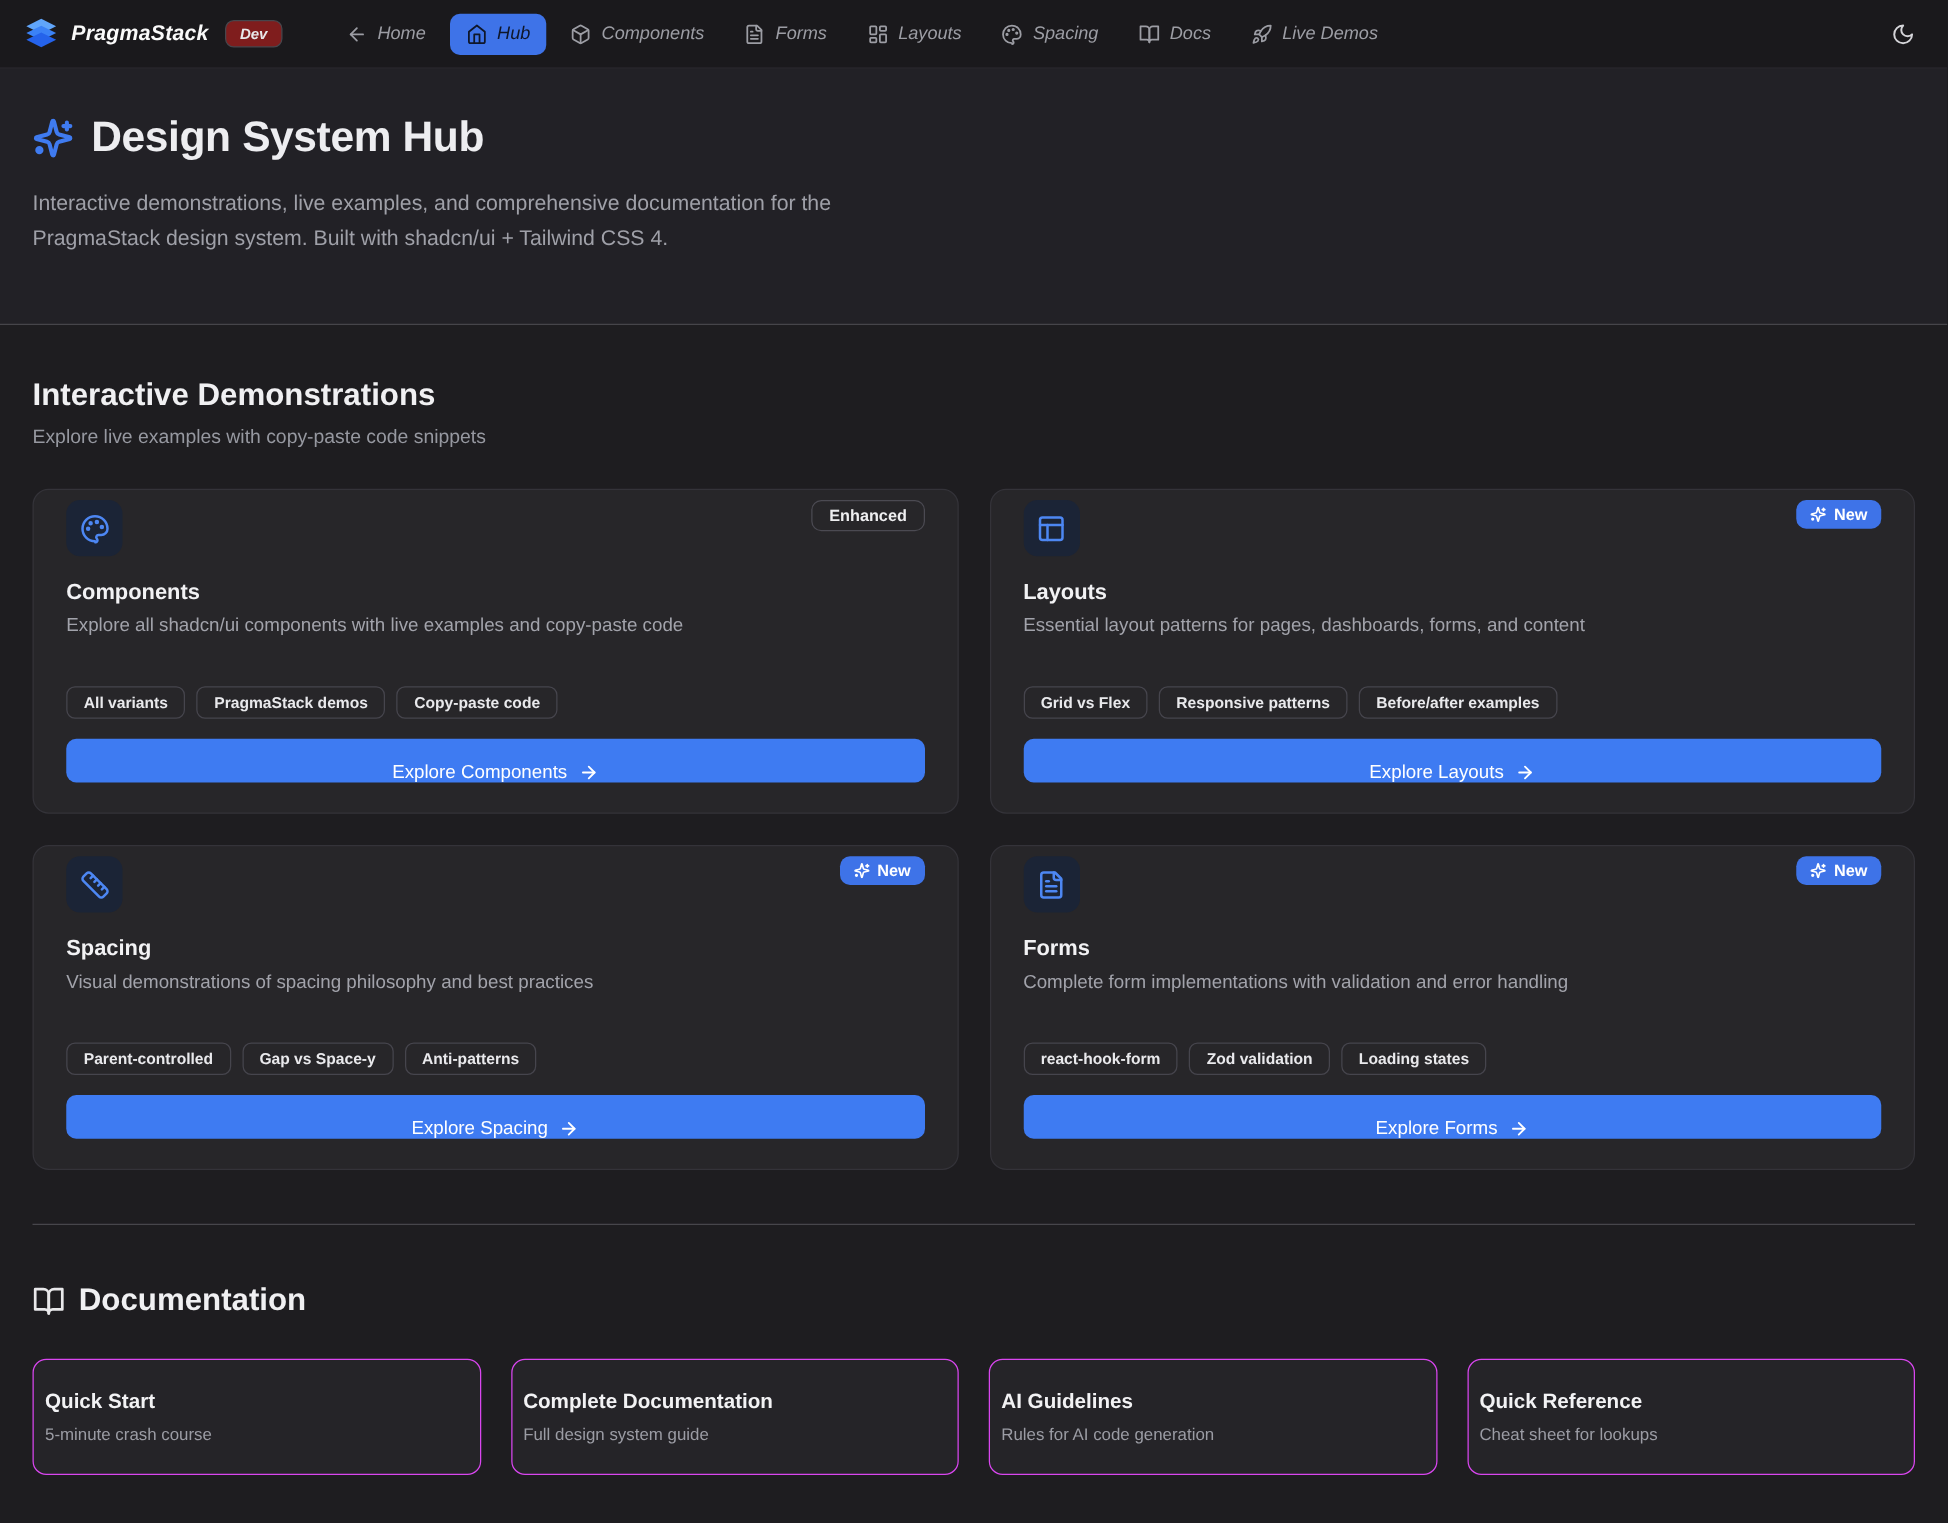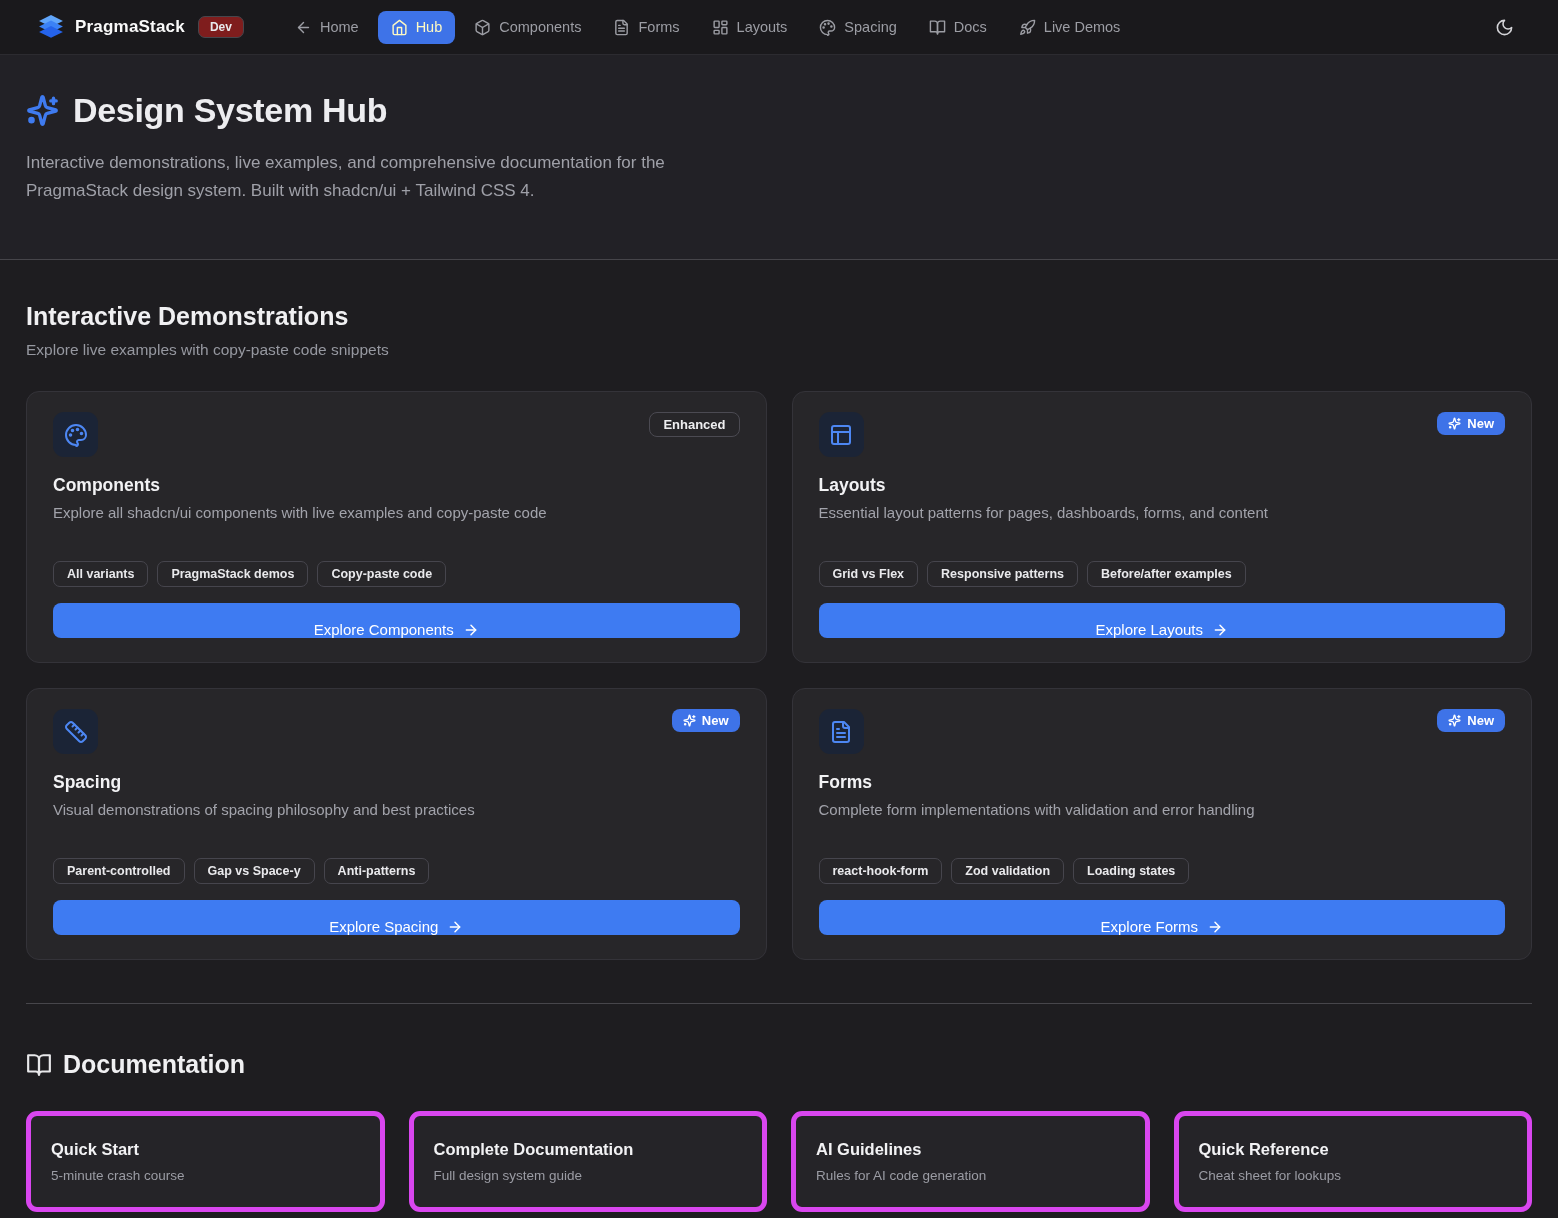--- a/index.html
+++ b/index.html
@@ -7,55 +7,55 @@
   body {
     background:#1e1d20;
     font-family:"Liberation Sans", sans-serif;
     color:#ececee;
   }
   svg.icon { fill:none; stroke:currentColor; stroke-width:2; stroke-linecap:round; stroke-linejoin:round; display:block; }
 
   
   .navbar {
     height:55px; background:#1a191c; border-bottom:1px solid #2c2b30;
-    display:flex; align-items:center; padding:0 38px;
+    display:flex; align-items:center; padding:0 20px;font-style:italic;
   }
   .brand { display:flex; align-items:center; gap:11px; cursor:pointer; }
   .brand-name { font-size:17px; font-weight:700; color:#fafafa; letter-spacing:.2px; }
   .dev-badge {
     font-size:12px; font-weight:700; color:#e8e8ea; background:#7f1d1d;
     border:1px solid #47464c; border-radius:7px; padding:3px 11px; margin-left:2px;
   }
   .nav { display:flex; align-items:center; gap:6px; margin-left:38px; }
   .nav-item {
     display:flex; align-items:center; gap:8px; padding:8px 13px; border-radius:8px;
     font-size:14.5px; font-weight:500; color:#9c9da4; cursor:pointer; white-space:nowrap;
   }
   .nav-item svg { width:17px; height:17px; }
-  .nav-item.active { background:#3e73e8; color:#fef9c3; }
+  .nav-item.active { background:#3e73e8; color:#0f172a; }
   .theme-toggle { margin-left:auto; color:#d4d4d8; cursor:pointer; padding:6px; border-radius:8px; }
   .theme-toggle svg { width:19px; height:19px; }
 
   
   .hero { background:#222126; border-bottom:1px solid #46454a; padding:36px 26px 54px; }
   .hero-title { display:flex; align-items:center; gap:14px; }
   .hero-title svg { width:33px; height:33px; color:#3f7bf0; stroke-width:2.4; }
   .hero-title h1 { font-size:34px; font-weight:700; color:#ededf0; letter-spacing:-.3px; }
   .hero-sub { margin-top:19px; font-size:17px; line-height:28px; color:#9fa0a8; max-width:745px; }
 
   
   .main { padding:0 26px; }
   .section-head h2 { font-size:25px; font-weight:700; color:#f0f0f2; display:flex; align-items:center; gap:11px; }
   .section-head h2 svg { width:26px; height:26px; color:#e8e8ea; }
   .section-sub { margin-top:10px; font-size:15.5px; color:#9698a0; }
 
   .demos { padding-top:42px; }
   .demo-grid { margin-top:32px; display:grid; grid-template-columns:1fr 1fr; gap:25px; }
   .card {
-    background:#272629; border:1px solid #343339; border-radius:13px; padding:20px 26px 24px;
+    background:#272629; border:1px solid #343339; border-radius:13px; padding:8px 26px 24px;
   }
   .card-head { display:flex; justify-content:space-between; align-items:flex-start; }
   .icon-tile {
     width:45px; height:45px; border-radius:11px; background:#1b2436; color:#4d87f3;
     display:flex; align-items:center; justify-content:center;
   }
   .icon-tile svg { width:24px; height:24px; }
   .badge-outline {
     border:1px solid #4b4a52; border-radius:8px; padding:4px 13px;
     font-size:13px; font-weight:700; color:#eeeef0;
@@ -77,22 +77,22 @@
     background:#3e7bf2; color:#fff; font-family:inherit; font-size:15px; font-weight:500;
     display:flex; align-items:flex-end; justify-content:center; gap:9px; cursor:pointer;
   }
   .cta svg { width:16px; height:16px; stroke-width:2.2; }
 
   .divider { border:none; border-top:1px solid #47464b; margin-top:43px; }
 
   .docs { padding-top:46px; }
   .doc-grid { margin-top:32px; display:grid; grid-template-columns:repeat(4,1fr); gap:24px; }
   .doc-card {
-    background:#252428; border:5px solid #d946ef; border-radius:11px;
-    padding:24px 20px; min-height:93px; cursor:pointer;
+    background:#252428; border:1px solid #d946ef; border-radius:11px;
+    padding:24px 9px; min-height:93px; cursor:pointer;
   }
   .doc-card h3 { font-size:16.5px; font-weight:700; color:#f2f2f4; }
   .doc-card p { margin-top:9px; font-size:13.5px; color:#9b9ca4; }
 </style>
 </head>
 <body>
 
 <svg width="0" height="0" style="position:absolute" aria-hidden="true">
   <defs>
     <symbol id="i-arrow-left" viewBox="0 0 24 24">

